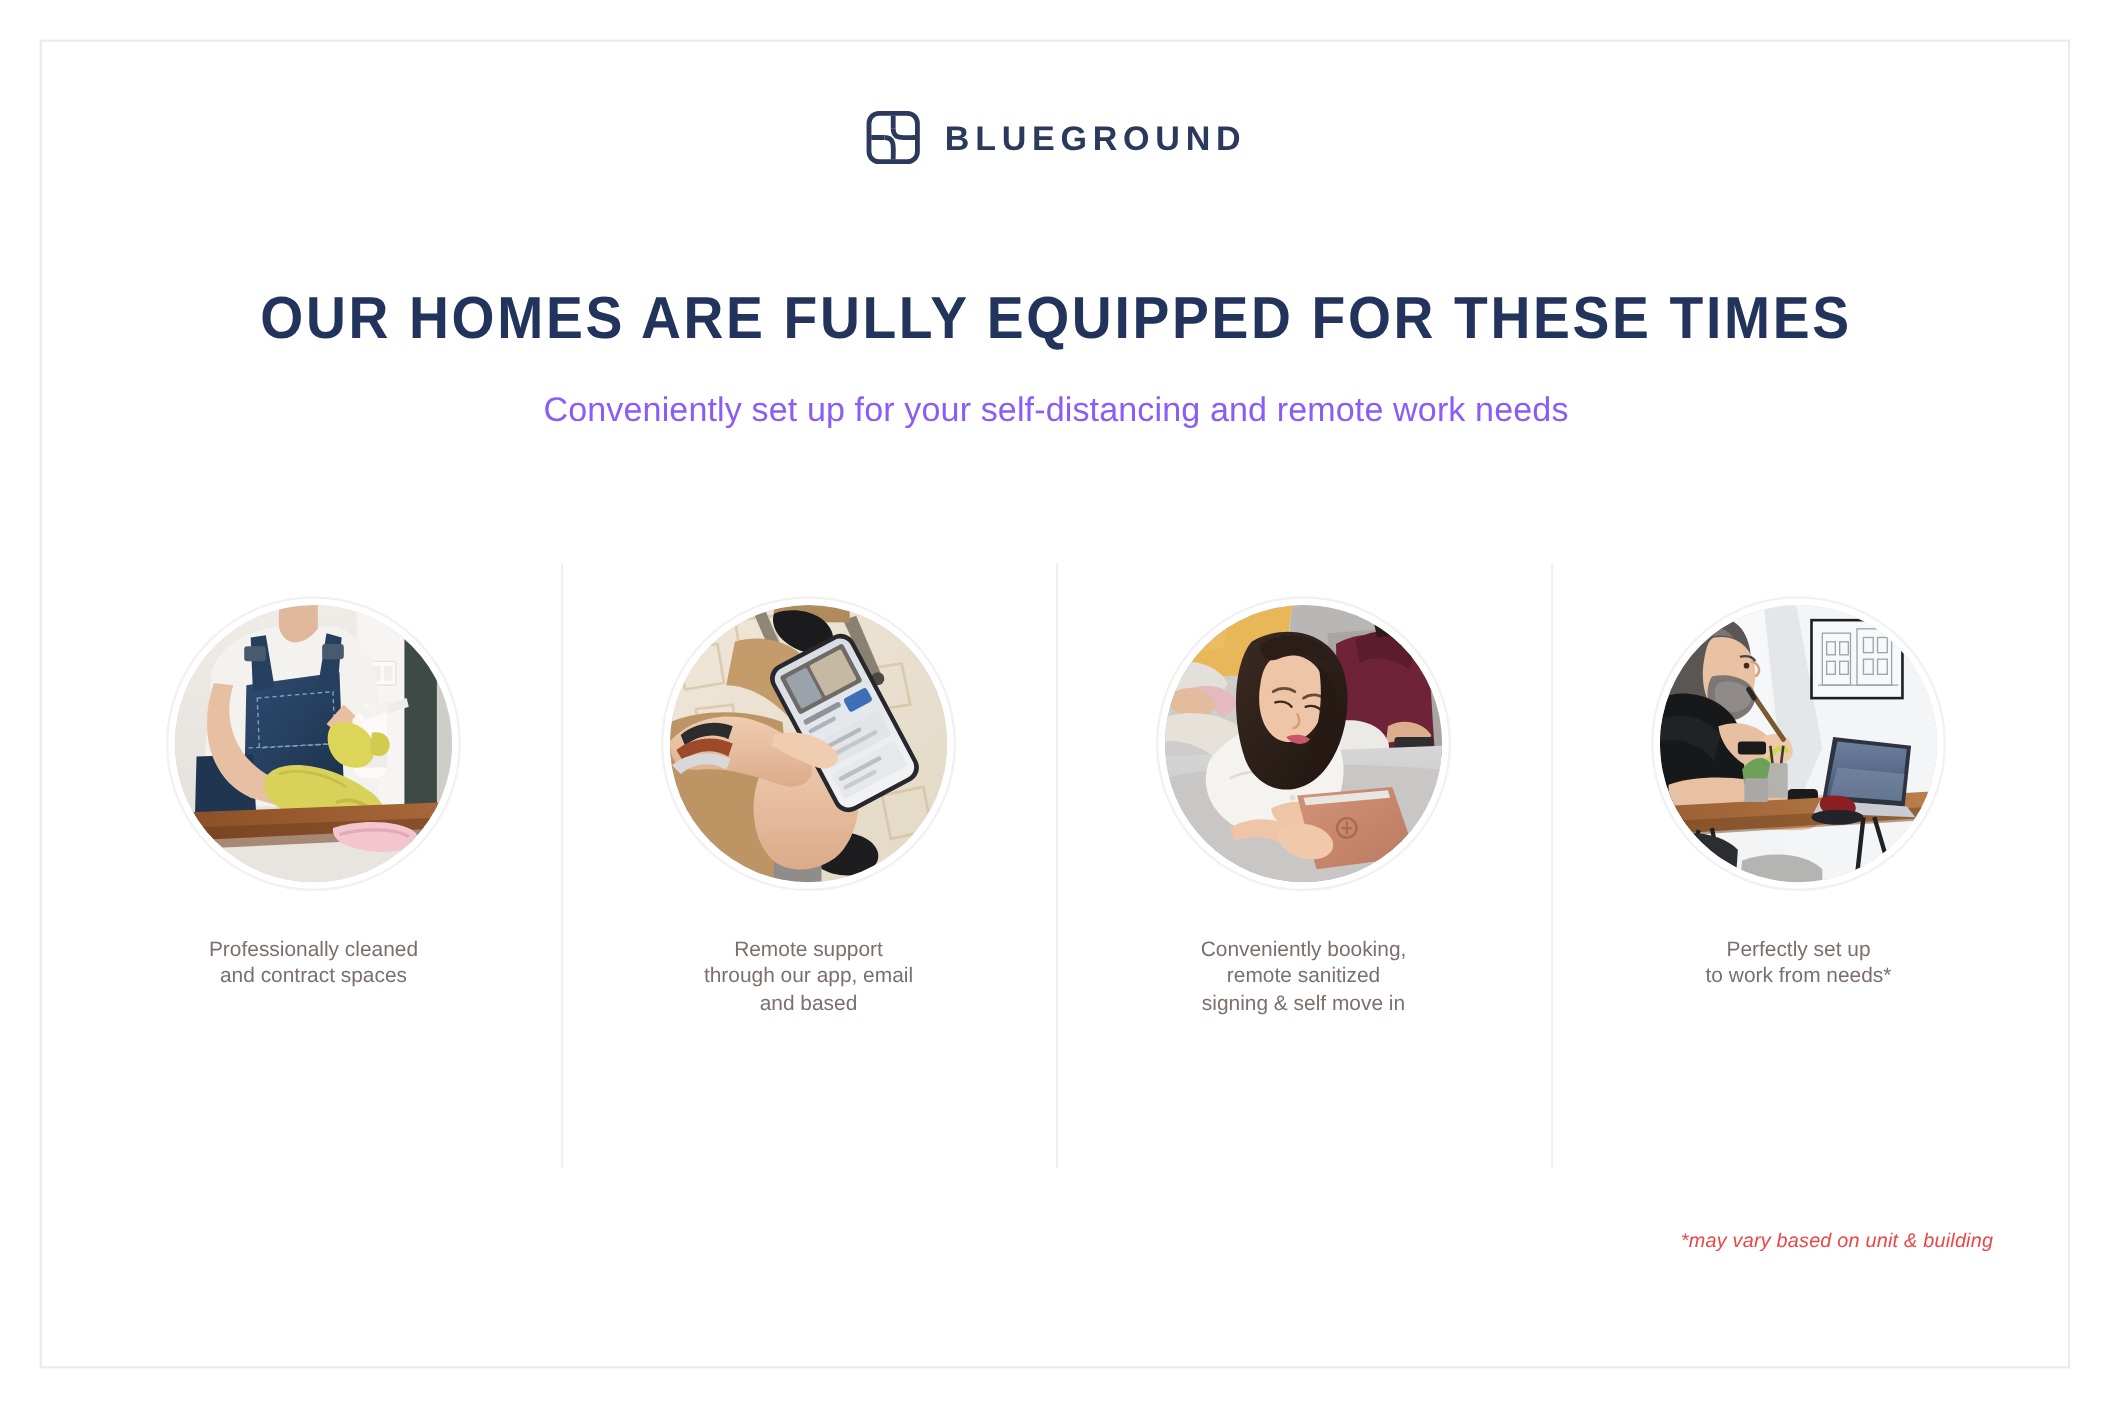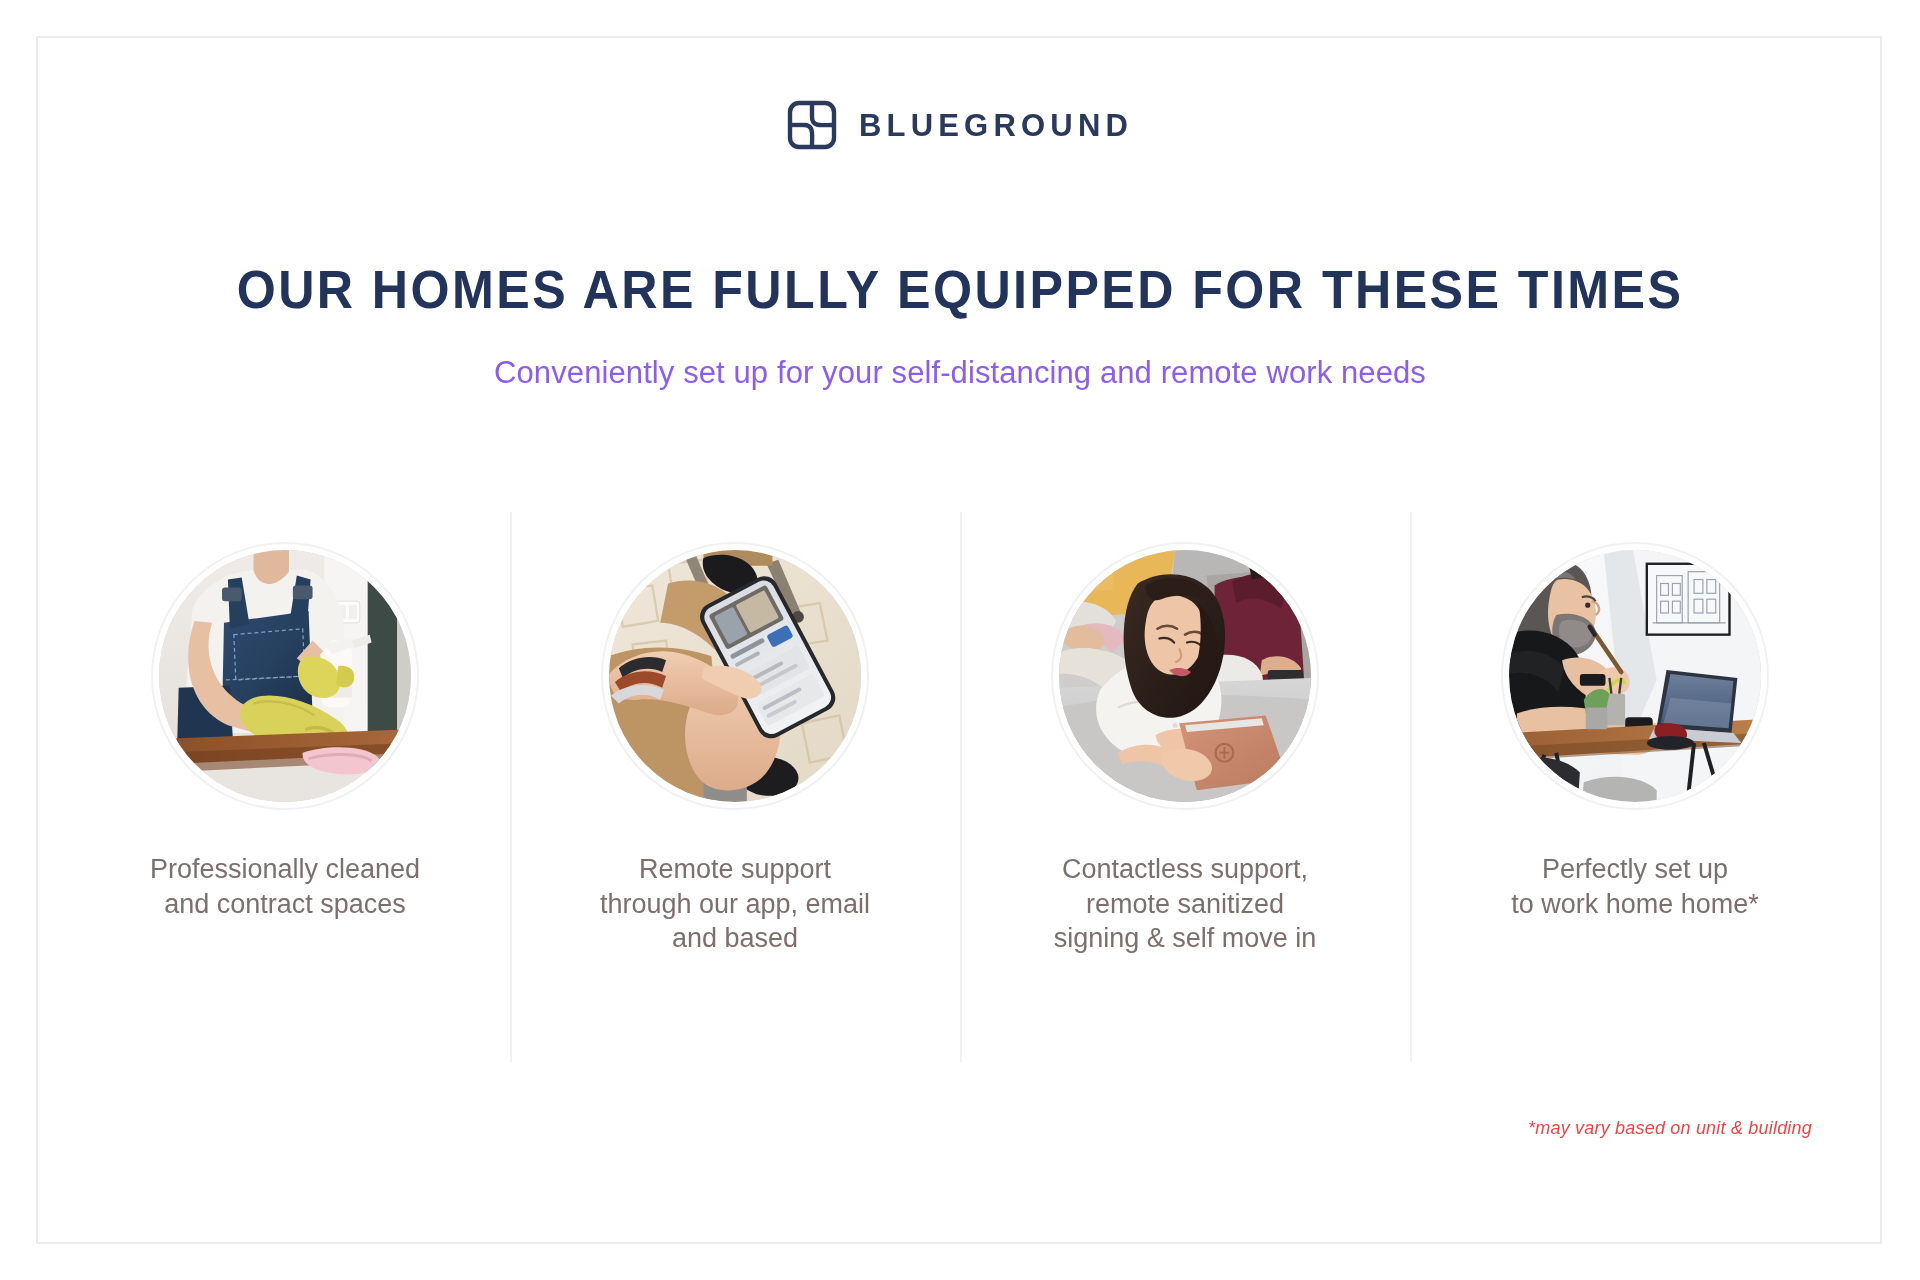--- a/index.html
+++ b/index.html
@@ -99,21 +99,21 @@
     border-radius:50%;
     overflow:hidden;
     position:relative;
     background:#dcd6cf;
   }
   .photo svg { display:block; width:100%; height:100%; }
 
   .caption {
     margin-top:42px;
     text-align:center;
-    font-size:27px;
+    font-size:19px;
     line-height:1.28;
     color:#7c6f6c;
     font-weight:400;
     padding:0 10px;
   }
 
   
   .footnote {
     position:absolute;
     right:108px;
@@ -378,21 +378,21 @@
               <path d="M128 178 L206 171 L208 178 L130 185 Z" fill="#e8e6e2"></path>
               <circle cx="168" cy="206" r="9" fill="none" stroke="#a96c52" stroke-width="2.4"></circle>
               <path d="M163 206 L173 206 M168 200 L168 212" stroke="#a96c52" stroke-width="2"></path>
 
               <path d="M106 206 C124 198, 146 202, 154 216 C160 228, 146 238, 128 234 C110 230, 100 216, 106 206 Z" fill="#f0c9ab"></path>
             </g>
           </svg>
         </div>
       </div>
       <div class="caption">
-        <div>Contactless support,</div>
+        <div>Conveniently booking,</div>
         <div>remote sanitized</div>
         <div>signing &amp; self move in</div>
       </div>
     </div>
 
     <div class="col">
       <div class="photo-wrap">
         <div class="photo">
           <svg viewBox="0 0 256 256" xmlns="http://www.w3.org/2000/svg">
             <defs>
@@ -479,20 +479,20 @@
               <path d="M100 146 C104 132, 114 128, 118 136" stroke="#cfd84a" stroke-width="4" fill="none"></path>
               <path d="M104 146 L102 130 M112 146 L114 130" stroke="#3a3a3c" stroke-width="2.4"></path>
               <path d="M76 152 C84 140, 96 138, 102 146 L98 166 L78 166 Z" fill="#6fa05a"></path>
               <rect x="78" y="160" width="22" height="22" rx="2" fill="#a9a8a4"></rect>
             </g>
           </svg>
         </div>
       </div>
       <div class="caption">
         <div>Perfectly set up</div>
-        <div>to work home home*</div>
+        <div>to work from needs*</div>
       </div>
     </div>
 
   </div>
 
   <div class="footnote">*may vary based on unit &amp; building</div>
 </div>
 
 </body></html>

